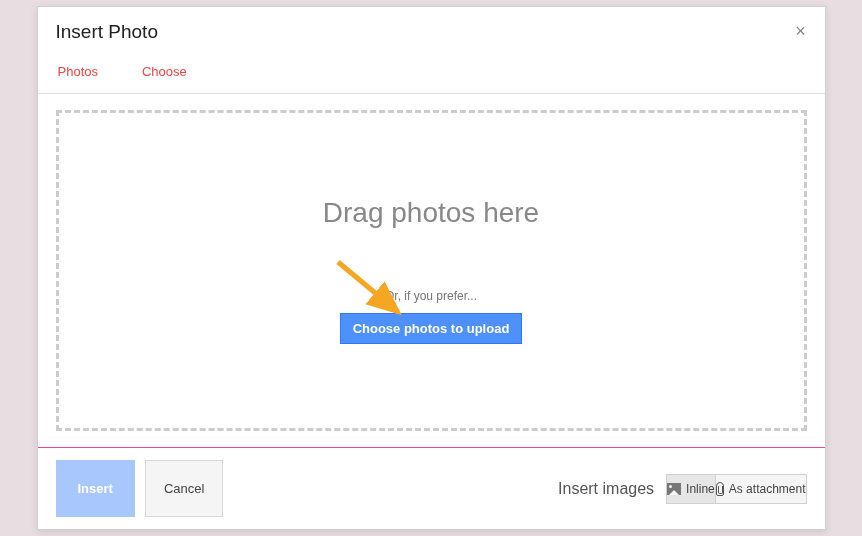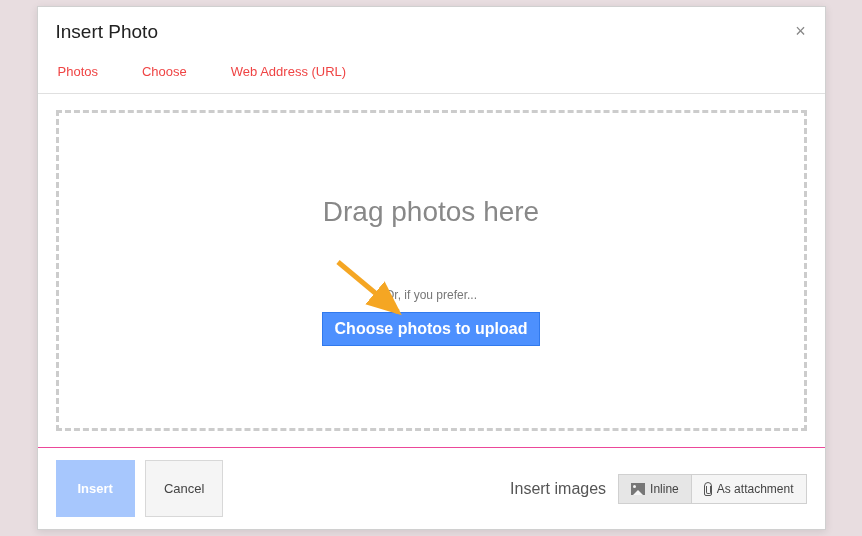--- a/index.html
+++ b/index.html
@@ -89,21 +89,21 @@
     .prefer-text {
       font-size: 12px;
       color: #777;
       margin-bottom: 10px;
       margin-top: 33px;
     }
     .choose-btn {
       background: #4d90fe;
       border: 1px solid #3079ed;
       color: #fff;
-      font-size: 16px;
+      font-size: 13px;
       font-weight: bold;
       padding: 7px 12px;
       cursor: pointer;
     }
     .arrow-overlay {
       position: absolute;
       left: 290px;
       top: 245px;
       pointer-events: none;
       z-index: 10;
@@ -145,21 +145,21 @@
       font-size: 16px;
       color: #555;
     }
     .toggle-group {
       display: flex;
       border: 1px solid #d0d0d0;
     }
     .toggle-btn {
       background: #f5f5f5;
       border: none;
-      padding: 7px 12px;
+      padding: 7px 0;
       font-size: 12px;
       color: #444;
       cursor: pointer;
       display: flex;
       align-items: center;
       gap: 5px;
     }
     .toggle-btn.active {
       background: #e6e6e6;
     }
@@ -219,21 +219,20 @@
 
 <div class="dialog">
   <div class="header">
     <div class="title">Insert Photo</div>
     <div class="close-x">×</div>
   </div>
 
   <div class="tabs">
     <div class="tab">Photos</div>
     <div class="tab">Choose</div>
-    <div class="tab">Web Address (URL)</div>
   </div>
 
   <div class="content">
     <div class="dropzone">
       <div class="drag-text">Drag photos here</div>
       <div class="prefer-text">Or, if you prefer...</div>
       <button class="choose-btn">Choose photos to upload</button>
     </div>
   </div>
 

